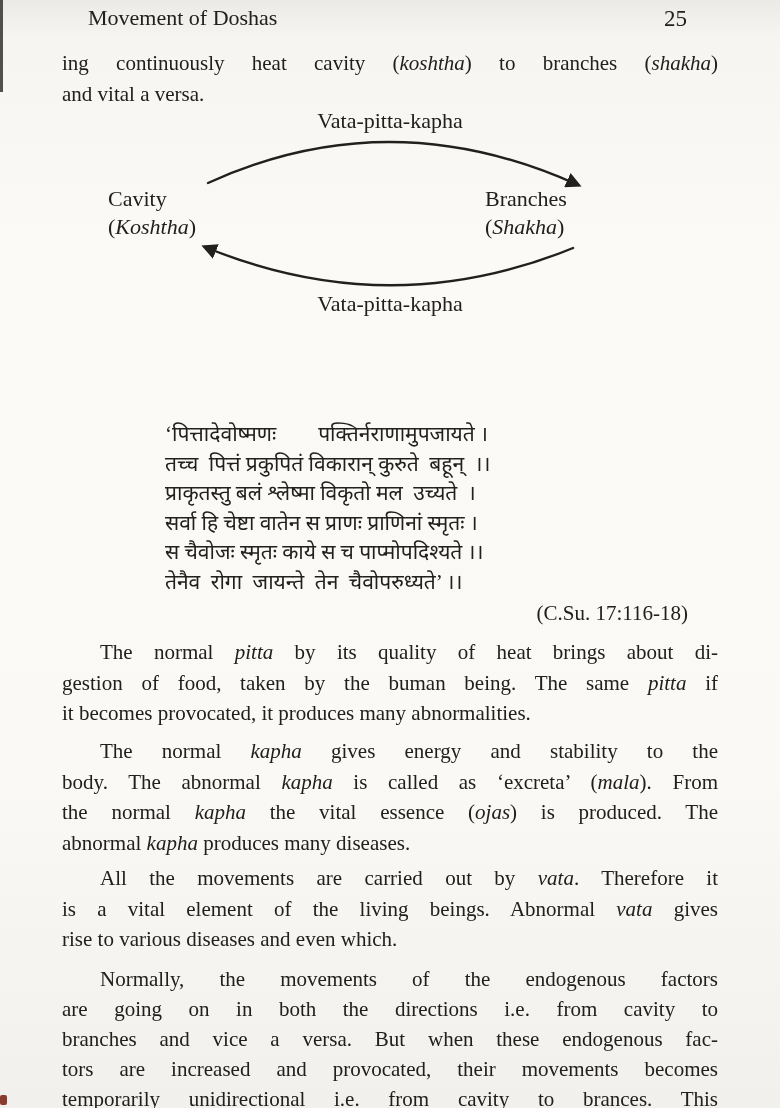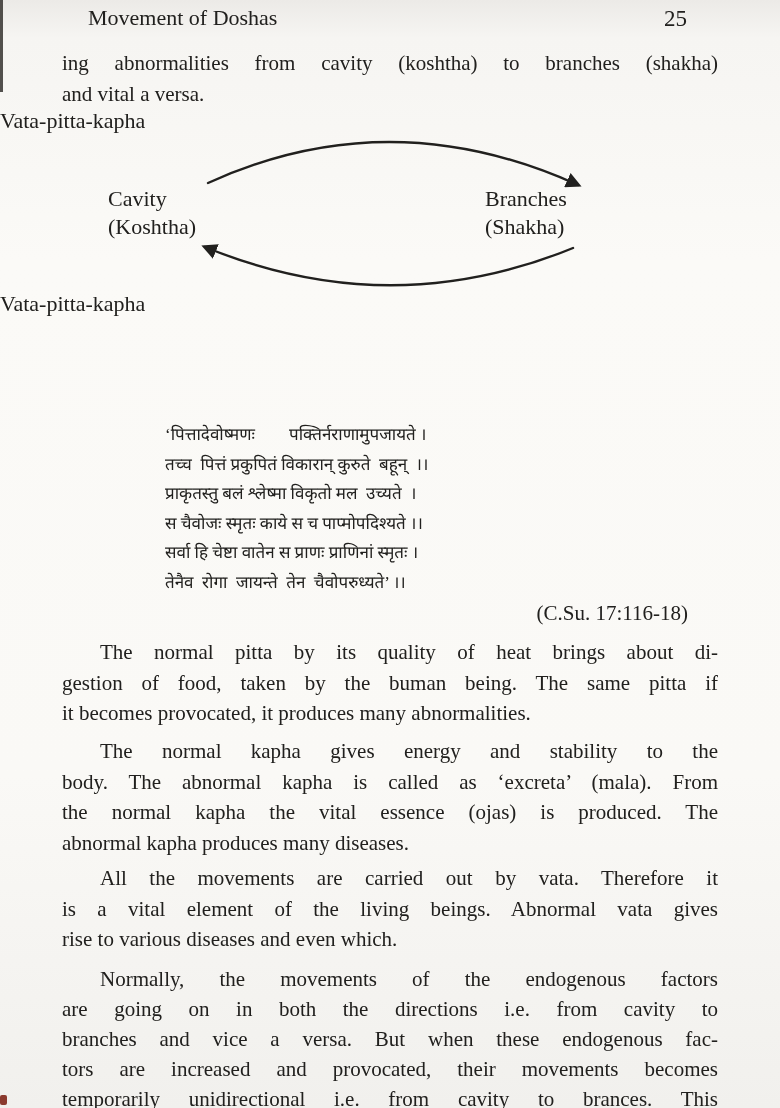--- a/index.html
+++ b/index.html
@@ -14,51 +14,51 @@
   .header-title{
     position:absolute;left:88px;top:5px;
     font-size:22px;line-height:26px;
   }
   .page-number{position:absolute;right:93px;top:6px;font-size:23px;}
   
   .para{position:absolute;left:62px;width:656px;font-size:21px;line-height:30.5px;}
   .para .line{text-align:justify;text-align-last:justify;white-space:nowrap;}
   .para .line.left{text-align-last:left;}
   .para .line.ind{text-indent:38px;}
-  .it{}
+  .it{font-style:italic;}
   
   .diagram{position:absolute;left:0;top:90px;width:780px;height:232px;}
   .diagram svg{position:absolute;inset:0;}
-  .cycle-label{position:absolute;left:0;width:780px;font-size:22px;}
+  .cycle-label{position:absolute;left:0;width:780px;text-align:center;font-size:22px;}
   .cycle-label.top{top:18px;}
   .cycle-label.bottom{top:201px;}
   .node{position:absolute;width:180px;text-align:left;font-size:22px;line-height:28px;top:95px;}
   .node.leftnode{left:108px;}
   .node.rightnode{left:485px;}
   
-  .verse{position:absolute;left:165px;top:420px;width:480px;font-size:17px;line-height:29.5px;}
+  .verse{position:absolute;left:165px;top:420px;width:480px;font-size:21px;line-height:29.5px;}
   .verse-line{white-space:pre-wrap;}
   .citation{position:absolute;left:62px;top:601px;width:626px;text-align:right;font-size:21px;}
   
   .edge-line{position:absolute;left:0;top:0;width:3px;height:92px;background:#35332f;opacity:.85;}
   .corner-spot{position:absolute;left:0;top:1095px;width:7px;height:10px;background:#8b3a2e;border-radius:2px;}
 </style>
 </head>
 <body>
 
 <div class="page">
 
   <div class="edge-line"></div>
   <div class="corner-spot"></div>
 
   <div class="header-title">Movement of Doshas</div>
   <div class="page-number">25</div>
 
   <div class="para" style="top:48px">
-      <div class="line"><span>ing abnormalities from cavity (</span><span class="it">koshtha</span><span>) to branches (</span><span class="it">shakha</span><span>)</span></div>
+      <div class="line"><span>ing continuously heat cavity (</span><span class="it">koshtha</span><span>) to branches (</span><span class="it">shakha</span><span>)</span></div>
       <div class="line left"><span>and vital a versa.</span></div>
     </div>
 
   <div class="diagram">
     <svg viewBox="0 0 780 232" width="780" height="232">
       <defs>
         <marker id="ah" viewBox="0 0 10 10" refX="7.5" refY="5" markerWidth="6.5" markerHeight="6.5" orient="auto">
           <path d="M0 0 L10 5 L0 10 z" fill="#21201e"></path>
         </marker>
       </defs>
@@ -75,22 +75,22 @@
       <div>Branches</div>
       <div><span>(</span><span class="it">Shakha</span><span>)</span></div>
     </div>
   </div>
 
 
   <div class="verse">
     <div class="verse-line">‘पित्तादेवोष्मणः        पक्तिर्नराणामुपजायते ।</div>
     <div class="verse-line">तच्च  पित्तं प्रकुपितं विकारान् कुरुते  बहून्  ।।</div>
     <div class="verse-line">प्राकृतस्तु बलं श्लेष्मा विकृतो मल  उच्यते  ।</div>
+    <div class="verse-line">सर्वा हि चेष्टा वातेन स प्राणः प्राणिनां स्मृतः ।</div>
     <div class="verse-line">स चैवोजः स्मृतः काये स च पाप्मोपदिश्यते ।।</div>
-    <div class="verse-line">सर्वा हि चेष्टा वातेन स प्राणः प्राणिनां स्मृतः ।</div>
     <div class="verse-line">तेनैव  रोगा  जायन्ते  तेन  चैवोपरुध्यते’ ।।</div>
   </div>
   <div class="citation">(C.Su. 17:116-18)</div>
 
   <div class="para" style="top:637px">
       <div class="line ind"><span>The normal </span><span class="it">pitta</span><span> by its quality of heat brings about di-</span></div>
       <div class="line"><span>gestion of food, taken by the buman being. The same </span><span class="it">pitta</span><span> if</span></div>
       <div class="line left"><span>it becomes provocated, it produces many abnormalities.</span></div>
     </div>
   <div class="para" style="top:736px">

